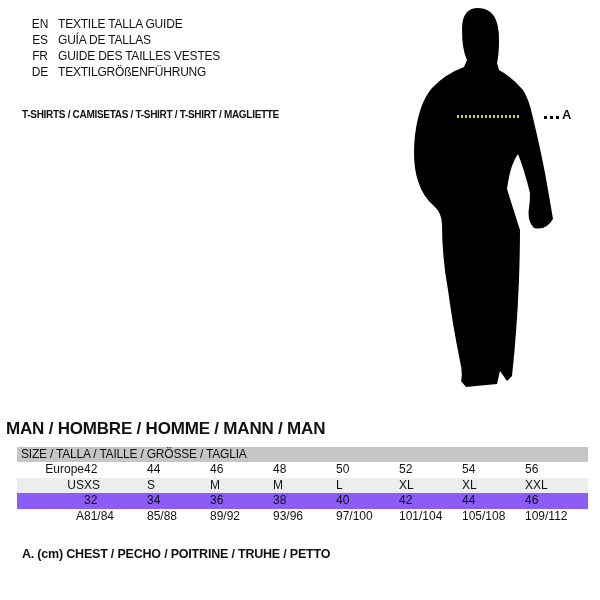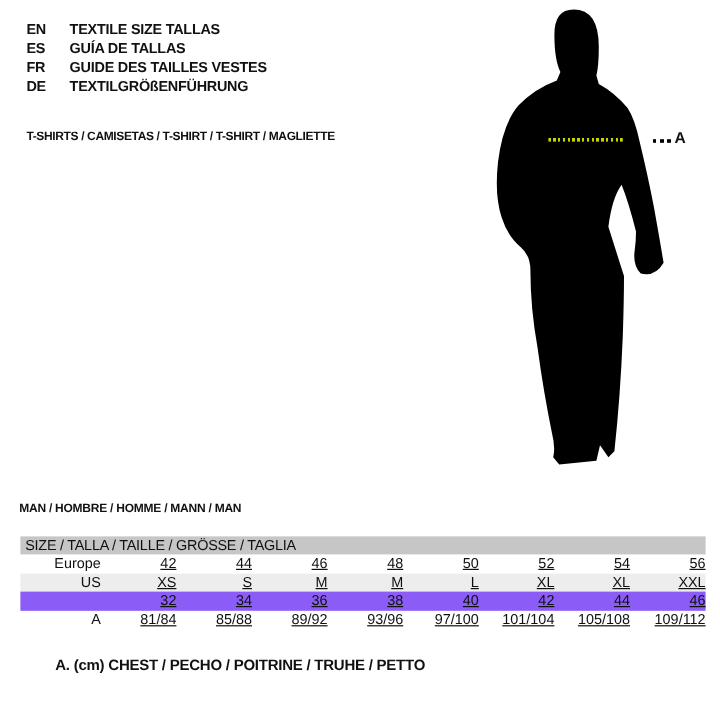--- a/index.html
+++ b/index.html
@@ -2,52 +2,52 @@
 <html><head>
 <meta charset="utf-8">
 <style>
   html,body{margin:0;padding:0;background:#fff;}
   .canvas{
     position:relative;width:600px;height:600px;background:#ffffff;overflow:hidden;
     font-family:"Liberation Sans",sans-serif;color:#111;
   }
   
   .lang-block{position:absolute;left:22px;top:16px;}
-  .lang-row{display:flex;height:16px;line-height:16px;font-size:12px;font-weight:bold;letter-spacing:-0.2px;}
+  .lang-row{display:flex;height:16px;line-height:16px;font-size:12px;font-weight:normal;letter-spacing:-0.2px;text-align:center;}
   .lang-code{width:36px;}
   
   .category-block{position:absolute;left:22px;top:107px;}
   .category-line{height:16px;line-height:16px;font-size:10px;font-weight:bold;letter-spacing:-0.3px;white-space:nowrap;}
   
   .figure-wrap{position:absolute;left:400px;top:5px;width:175px;height:390px;}
   .figure-wrap svg{display:block;width:100%;height:100%;}
   .chest-dash{position:absolute;height:3px;z-index:2;}
   .chest-dash.on-body{left:457px;top:115px;width:62px;}
   .chest-dash.outside{left:544px;top:116px;width:16px;}
   .label-a{position:absolute;left:562px;top:108px;font-size:13px;font-weight:600;line-height:14px;}
   
-  .man-heading{position:absolute;left:16px;top:419px;font-size:10px;font-weight:bold;letter-spacing:-0.2px;white-space:nowrap;}
+  .man-heading{position:absolute;left:6px;top:419px;font-size:17px;font-weight:bold;letter-spacing:-0.2px;white-space:nowrap;}
   
   .size-table{position:absolute;left:17px;top:447px;width:571px;font-size:12px;}
   .t-header{height:15px;line-height:15px;padding-left:4px;letter-spacing:-0.2px;}
   .t-row{display:flex;height:15.5px;line-height:15.5px;}
   .t-label{width:67px;padding-left:4px;box-sizing:border-box;text-align:right;}
-  .t-cell{flex:1;text-align:right;text-decoration:underline;}
+  .t-cell{flex:1;text-align:left;}
   
-  .footnote{position:absolute;left:22px;top:547px;font-size:12.5px;font-weight:bold;letter-spacing:-0.2px;white-space:nowrap;margin-left:24px;}
+  .footnote{position:absolute;left:22px;top:547px;font-size:12.5px;font-weight:bold;letter-spacing:-0.2px;white-space:nowrap;}
 </style>
 </head>
 <body>
 
 <div class="canvas">
 
   <div class="lang-block" id="lang-rows">
       <div class="lang-row">
         <span class="lang-code">EN</span>
-        <span class="lang-label">TEXTILE SIZE TALLAS</span>
+        <span class="lang-label">TEXTILE TALLA GUIDE</span>
       </div>
       <div class="lang-row">
         <span class="lang-code">ES</span>
         <span class="lang-label">GUÍA DE TALLAS</span>
       </div>
       <div class="lang-row">
         <span class="lang-code">FR</span>
         <span class="lang-label">GUIDE DES TAILLES VESTES</span>
       </div>
       <div class="lang-row">

